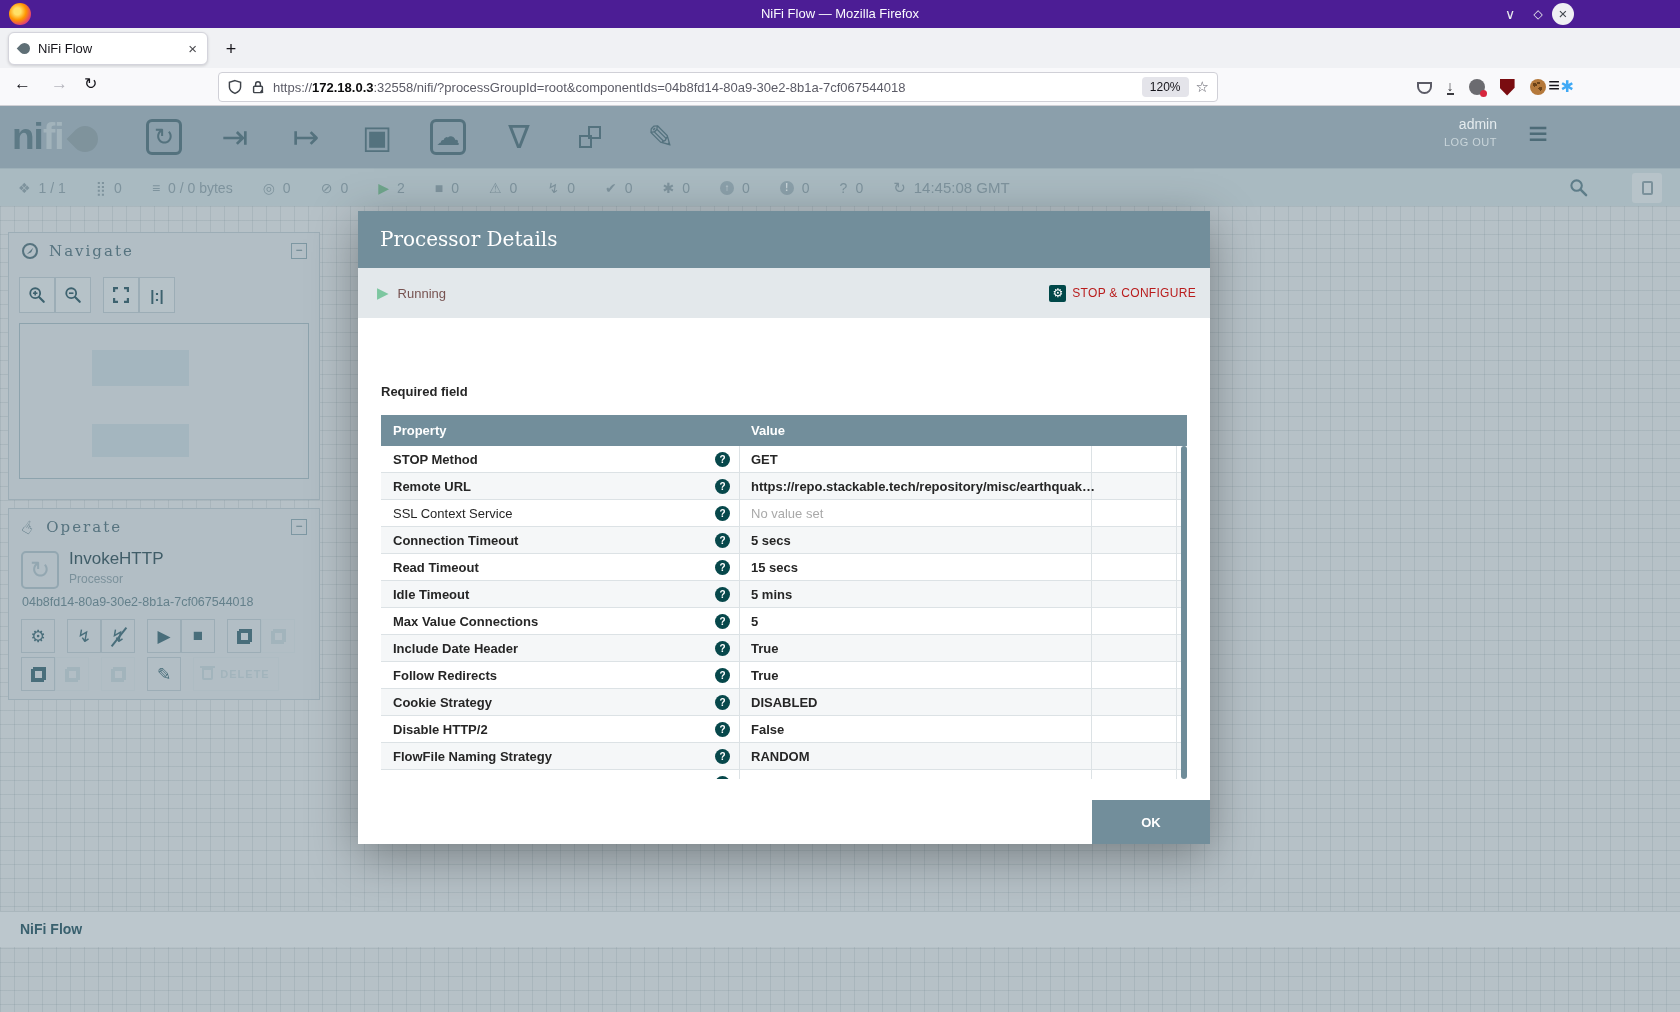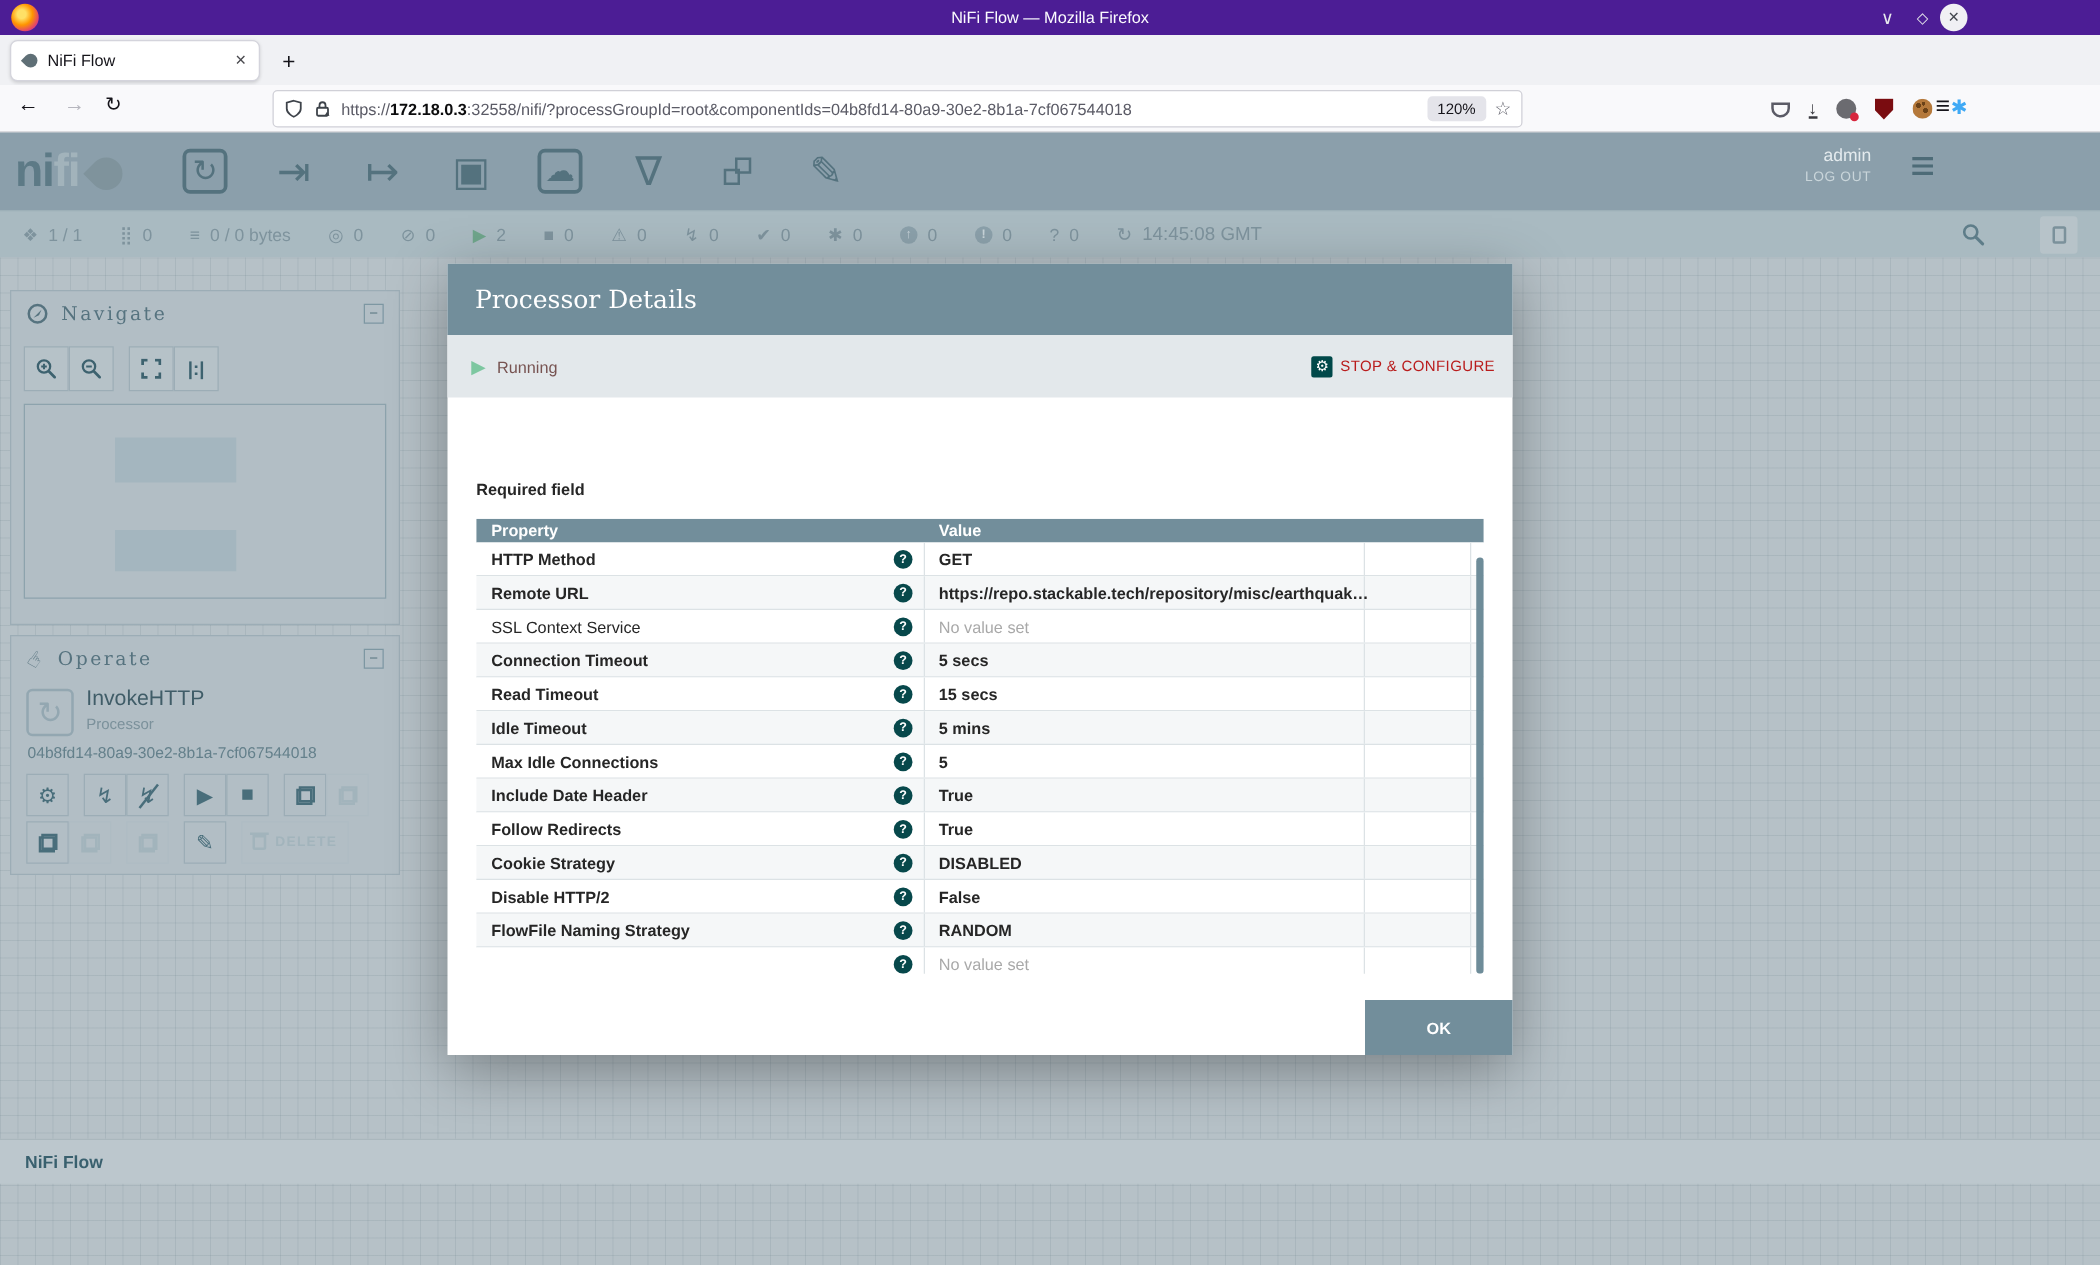--- a/index.html
+++ b/index.html
@@ -142,21 +142,21 @@
 
   #dlg-tabs { position:absolute; left:23px; top:116px; display:flex; }
   .dtab { width:112px; height:38px; display:flex; align-items:center; justify-content:center;
           font-size:12px; font-weight:700; color:#004849; letter-spacing:.3px; background:#edf0f2;
           border:1px solid #cfd7da; border-bottom:1px solid #12494c; cursor:pointer; }
   .dtab.active { background:#fff; border:1px solid #12494c; border-bottom:1px solid #fff; }
 
   #required-note { position:absolute; left:23px; top:173px; font-size:13px; font-weight:700; color:#262626; }
 
   #ptable { position:absolute; left:23px; top:204px; width:806px; height:364px; overflow:hidden; }
-  #thead { display:flex; height:19px; background:#728e9b; color:#fff; font-size:13px; font-weight:700; align-items:center; }
+  #thead { display:flex; height:31px; background:#728e9b; color:#fff; font-size:13px; font-weight:700; align-items:center; }
   #th-prop { width:359px; padding-left:12px; }
   #th-val { padding-left:11px; }
   .trow { display:flex; height:27px; border-bottom:1px solid #dce2e5; align-items:stretch; background:#fff; }
   .trow.even { background:#f5f7f8; }
   .tcell-prop { width:359px; border-right:1px solid #dce2e5; display:flex; align-items:center;
                 padding-left:12px; padding-right:9px; font-size:13px; color:#262626; }
   .tcell-prop .pname { flex:1; }
   .trow.req .pname { font-weight:700; }
   .help { width:15px; height:15px; border-radius:50%; background:#07484b; color:#fff; font-size:10px; font-weight:700;
           display:flex; align-items:center; justify-content:center; flex:none; cursor:pointer; }
@@ -421,21 +421,21 @@
     </div>
     <div id="required-note">Required field</div>
     <div id="ptable">
       <div id="thead">
         <span id="th-prop">Property</span>
         <span id="th-val">Value</span>
       </div>
       <div id="tbody">
           <div class="trow req">
             <div class="tcell-prop">
-              <span class="pname">HTTP Method</span>
+              <span class="pname">STOP Method</span>
               <span class="help">?</span>
             </div>
             <div class="tcell-val">GET</div>
             <div class="tcell-extra"></div>
           </div>
           <div class="trow even req">
             <div class="tcell-prop">
               <span class="pname">Remote URL</span>
               <span class="help">?</span>
             </div>
@@ -469,21 +469,21 @@
           <div class="trow even req">
             <div class="tcell-prop">
               <span class="pname">Idle Timeout</span>
               <span class="help">?</span>
             </div>
             <div class="tcell-val">5 mins</div>
             <div class="tcell-extra"></div>
           </div>
           <div class="trow req">
             <div class="tcell-prop">
-              <span class="pname">Max Idle Connections</span>
+              <span class="pname">Max Value Connections</span>
               <span class="help">?</span>
             </div>
             <div class="tcell-val">5</div>
             <div class="tcell-extra"></div>
           </div>
           <div class="trow even req">
             <div class="tcell-prop">
               <span class="pname">Include Date Header</span>
               <span class="help">?</span>
             </div>

